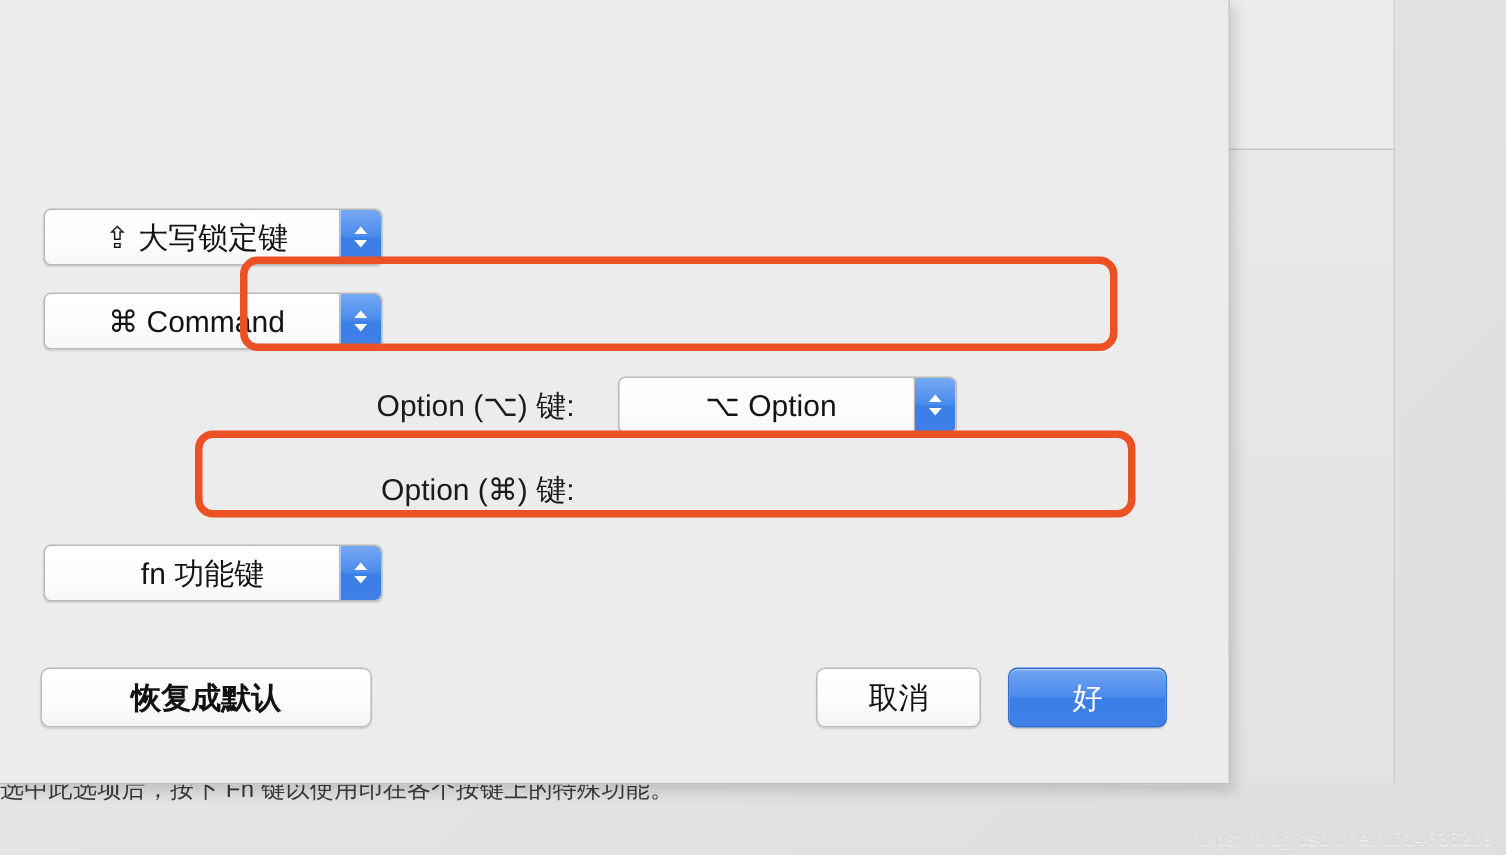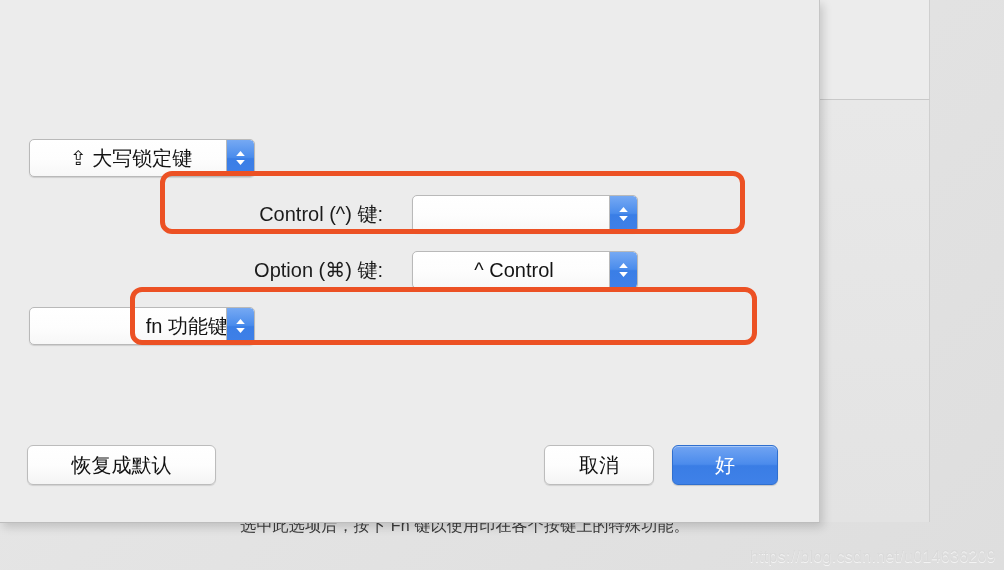--- a/index.html
+++ b/index.html
@@ -44,32 +44,32 @@
     background: linear-gradient(180deg, #e8e8e8 0%, #e3e3e3 100%);
     border-right: 1px solid #cfcfcf;
     box-sizing: border-box;
   }
 
   .bg-hint {
     position: absolute;
     left: 0;
     top: 516px;
     width: 930px;
-    text-align: center;
+    text-align: left;
     font-size: 16px;
     color: #3b3b3b;
     letter-spacing: 0.2px;
     white-space: nowrap;
   }
 
   .watermark {
     position: absolute;
     right: 8px;
     bottom: 4px;
-    font-size: 16px;
+    font-size: 13px;
     color: #dadada;
     text-shadow: 0 1px 0 #f4f4f4;
     letter-spacing: 0.3px;
     white-space: nowrap;
   }
 
   
   .sheet {
     position: absolute;
     left: 0;
@@ -135,21 +135,21 @@
     flex: 1;
     text-align: center;
     font-size: 20px;
     color: #141414;
     white-space: nowrap;
     padding-right: 26px;
     padding-left: 4px;
     overflow: hidden;
   }
   .popup.left-value .popup-value {
-    text-align: right;
+    text-align: center;
     padding-left: 12px;
   }
   .popup-arrows {
     position: absolute;
     right: 0;
     top: 0;
     width: 28px;
     height: 100%;
     background: linear-gradient(180deg, #76a9f3 0%, #4a8cec 48%, #3a7ee6 52%, #3f80e8 100%);
     border-left: 1px solid #b9b9b9;
@@ -198,21 +198,21 @@
     border: 1px solid #bcbcbc;
     color: #121212;
     box-shadow: 0 1px 1px rgba(0,0,0,0.12), inset 0 1px 0 #ffffff;
   }
   .btn-default {
     background: linear-gradient(180deg, #71a4f2 0%, #4b8bec 48%, #3a7de5 52%, #3f81e8 100%);
     border: 1px solid #2f6fcf;
     color: #ffffff;
     box-shadow: 0 1px 1px rgba(0,0,0,0.17), inset 0 1px 0 rgba(255,255,255,0.4);
   }
-  #btn-restore { left: 27px; top: 3px; width: 189px; }
+  #btn-restore { left: 27px; top: 3px; width: 221px; font-weight: bold; }
   #btn-cancel  { left: 544px; top: 3px; width: 110px; }
   #btn-ok      { left: 672px; top: 3px; width: 106px; }
 </style>
 </head>
 <body>
 
 <div id="screen">
 
   <div class="bg-window"></div>
   <div class="bg-window-lower"></div>
@@ -230,43 +230,46 @@
           <div class="popup-arrows">
             <svg width="13" height="20" viewBox="0 0 13 20" aria-hidden="true">
               <path d="M6.5 3 L10.8 8 L2.2 8 Z" fill="#ffffff"></path>
               <path d="M6.5 17 L10.8 12 L2.2 12 Z" fill="#ffffff"></path>
             </svg>
           </div>
         </div>
       </div>
 
       <div class="row">
-        <div class="row-label">Control (^) 键:</div>
         <div class="popup">
-          <div class="popup-arrows">
-            <svg width="13" height="20" viewBox="0 0 13 20" aria-hidden="true">
-              <path d="M6.5 3 L10.8 8 L2.2 8 Z" fill="#ffffff"></path>
-              <path d="M6.5 17 L10.8 12 L2.2 12 Z" fill="#ffffff"></path>
-            </svg>
-          </div>
-        </div>
-      </div>
-
+          <div class="popup-value">⌘ Command</div>
+          <div class="popup-arrows">
+            <svg width="13" height="20" viewBox="0 0 13 20" aria-hidden="true">
+              <path d="M6.5 3 L10.8 8 L2.2 8 Z" fill="#ffffff"></path>
+              <path d="M6.5 17 L10.8 12 L2.2 12 Z" fill="#ffffff"></path>
+            </svg>
+          </div>
+        </div>
+      </div>
+
+      <div class="row">
+        <div class="row-label">Option (⌥) 键:</div>
+        <div class="popup">
+          <div class="popup-value">⌥ Option</div>
+          <div class="popup-arrows">
+            <svg width="13" height="20" viewBox="0 0 13 20" aria-hidden="true">
+              <path d="M6.5 3 L10.8 8 L2.2 8 Z" fill="#ffffff"></path>
+              <path d="M6.5 17 L10.8 12 L2.2 12 Z" fill="#ffffff"></path>
+            </svg>
+          </div>
+        </div>
+      </div>
 
       <div class="row">
         <div class="row-label">Option (⌘) 键:</div>
-        <div class="popup">
-          <div class="popup-value">^ Control</div>
-          <div class="popup-arrows">
-            <svg width="13" height="20" viewBox="0 0 13 20" aria-hidden="true">
-              <path d="M6.5 3 L10.8 8 L2.2 8 Z" fill="#ffffff"></path>
-              <path d="M6.5 17 L10.8 12 L2.2 12 Z" fill="#ffffff"></path>
-            </svg>
-          </div>
-        </div>
       </div>
 
       <div class="row">
         <div class="popup left-value">
           <div class="popup-value">fn 功能键</div>
           <div class="popup-arrows">
             <svg width="13" height="20" viewBox="0 0 13 20" aria-hidden="true">
               <path d="M6.5 3 L10.8 8 L2.2 8 Z" fill="#ffffff"></path>
               <path d="M6.5 17 L10.8 12 L2.2 12 Z" fill="#ffffff"></path>
             </svg>

